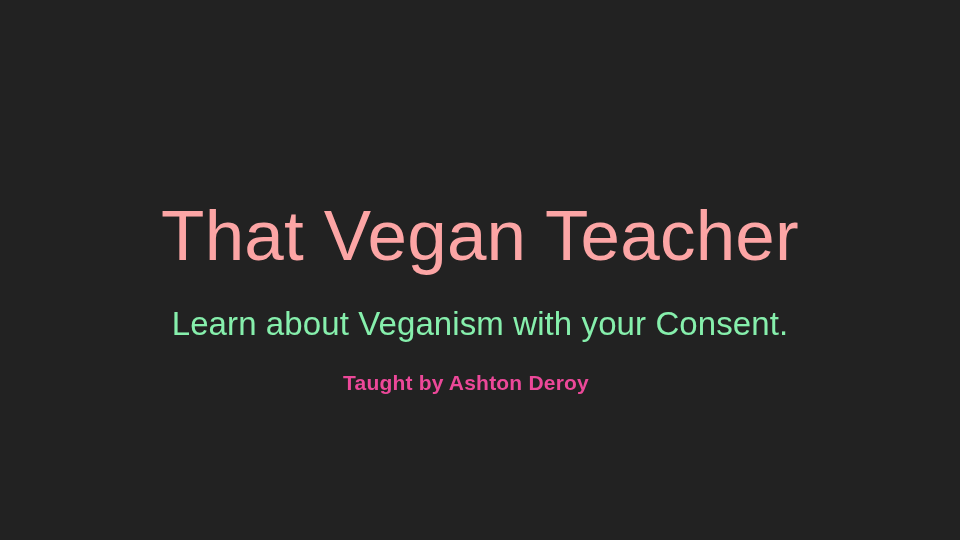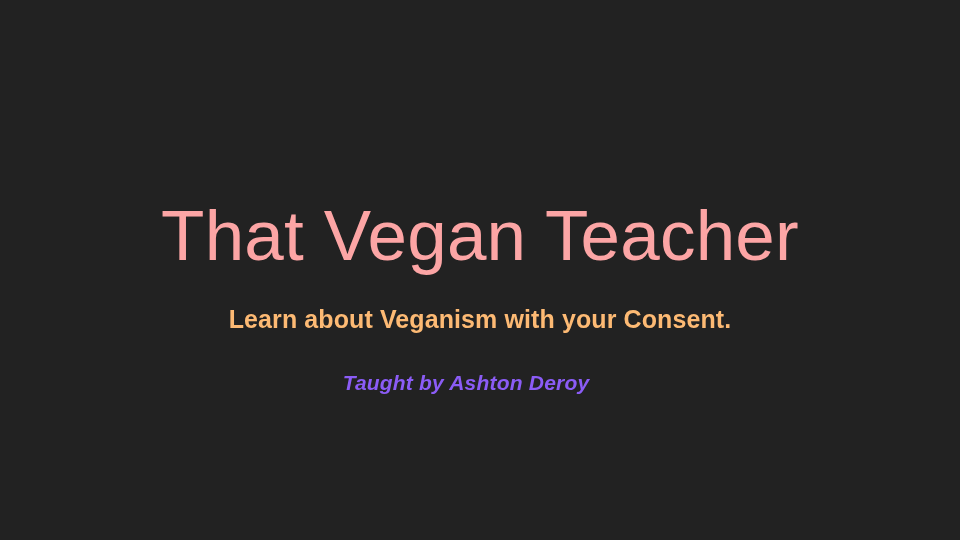--- a/index.html
+++ b/index.html
@@ -47,48 +47,47 @@
     position: absolute;
     left: 0;
     top: 305px;
     width: 960px;
     text-align: center;
   }
 
   .slide-subtitle {
     display: block;
     font-family: "Liberation Sans", sans-serif;
-    font-size: 25px;
-    font-weight: bold;
+    font-size: 33px;
+    font-weight: normal;
     line-height: 1.16;
     letter-spacing: 0.1px;
-    color: #fdba74;
+    color: #86efac;
     white-space: nowrap;
   }
 
   
   .credit-block {
     position: absolute;
     left: 0;
     top: 370px;
     width: 960px;
     text-align: center;
     padding-right: 28px;
     box-sizing: border-box;
   }
 
   .slide-credit {
     display: block;
     font-family: "Liberation Sans", sans-serif;
     font-size: 21px;
     font-weight: bold;
-    font-style: italic;
     line-height: 1.2;
     letter-spacing: 0.2px;
-    color: #8b5cf6;
+    color: #ec4899;
     white-space: nowrap;
   }
 </style>
 </head>
 <body>
 
 <div class="slide">
 
   <div class="title-block">
     <span class="slide-title">That Vegan Teacher</span>

